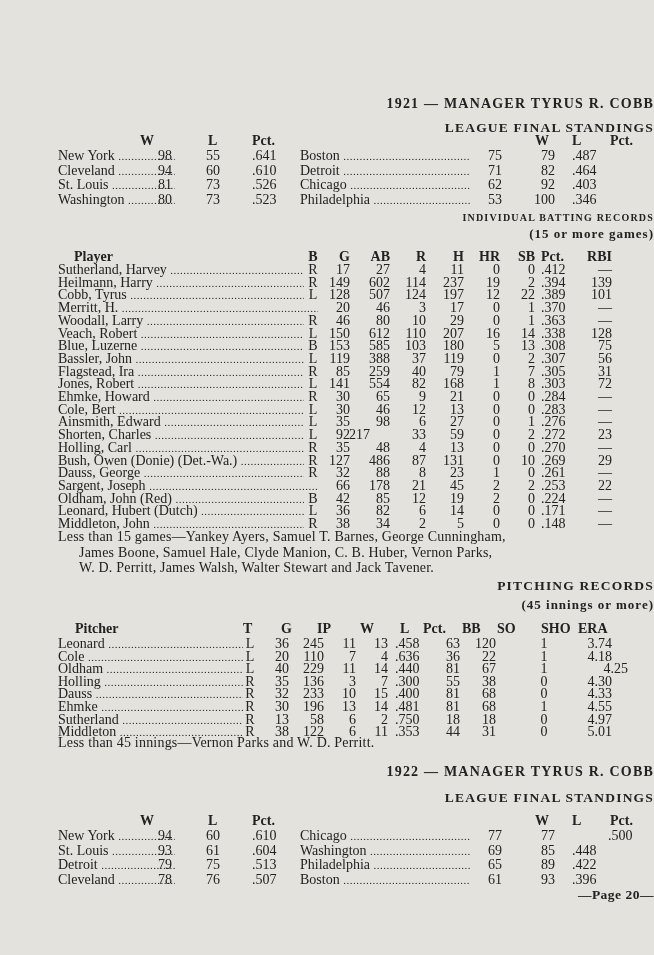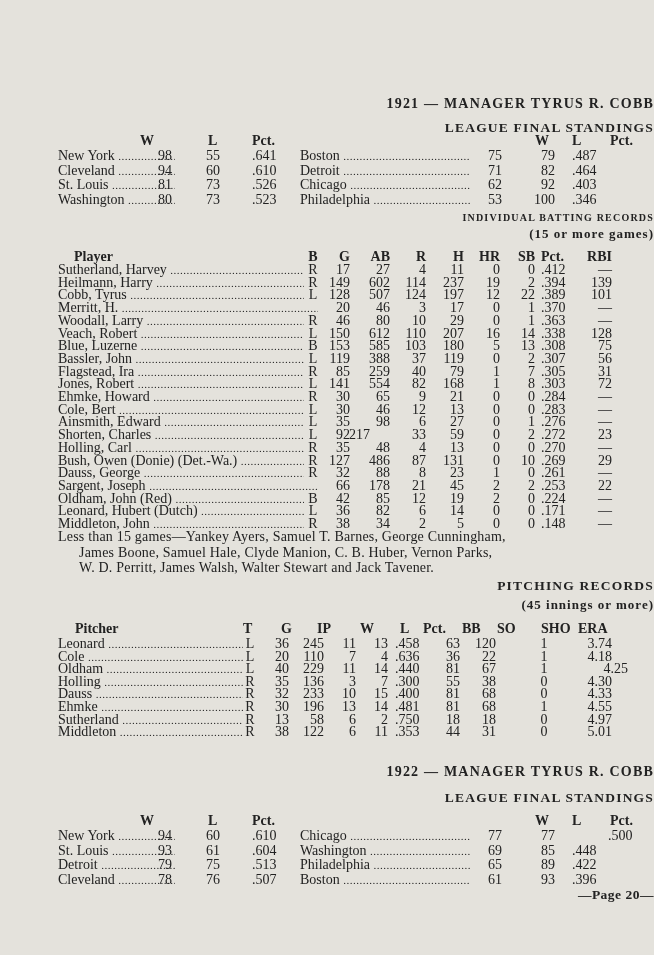--- a/index.html
+++ b/index.html
@@ -474,20 +474,21 @@
         <div class="cell r" style="left:330px; width:26px;">6</div>
         <div class="cell r" style="left:362px; width:26px;">11</div>
         <div class="cell " style="left:395px; width:40px;">.353</div>
         <div class="cell r" style="left:432px; width:28px;">44</div>
         <div class="cell r" style="left:462px; width:34px;">31</div>
         <div class="cell c" style="left:536px; width:16px;">0</div>
         <div class="cell r" style="left:570px; width:42px;">5.01</div>
       </div>
     </div>
 
+  <div class="note" style="left:58px; top:735px;">Less than 45 innings—Vernon Parks and W. D. Perritt.</div>
 
   <div class="heading" style="top:764px;">1922 — MANAGER TYRUS R. COBB</div>
   <div class="heading" style="top:790px; font-size:13.5px;">LEAGUE FINAL STANDINGS</div>
 
   <div id="st1922">
       <div class="row bold" style="left:0; top:813px; width:654px;">
         <div class="cell" style="left:140px;">W</div>
         <div class="cell" style="left:208px;">L</div>
         <div class="cell" style="left:252px;">Pct.</div>
         <div class="cell" style="left:535px;">W</div>

